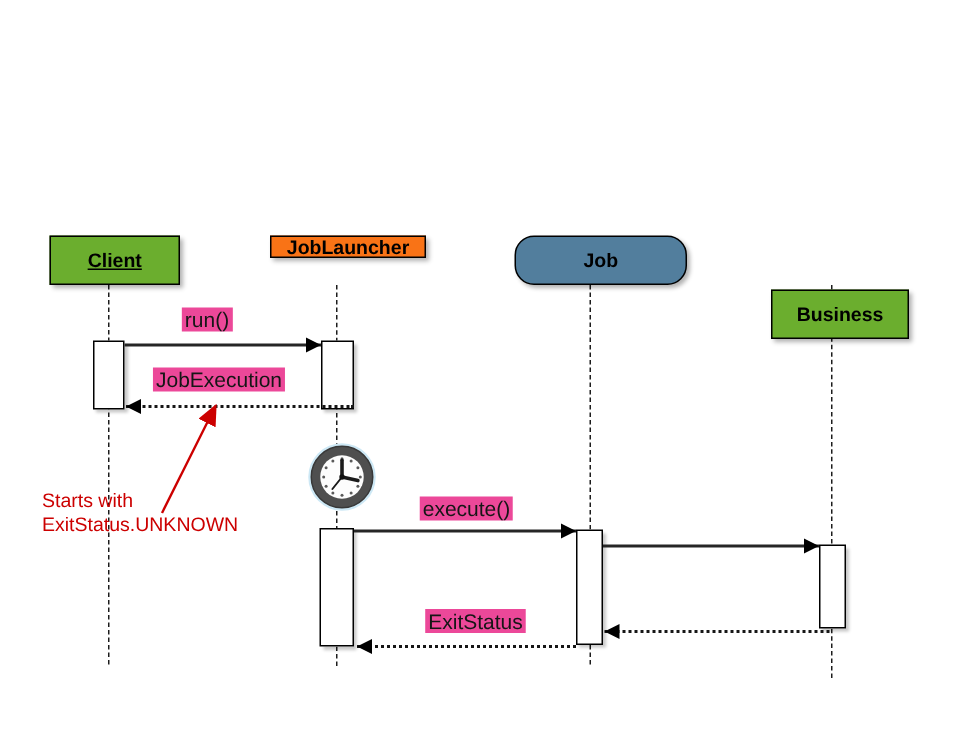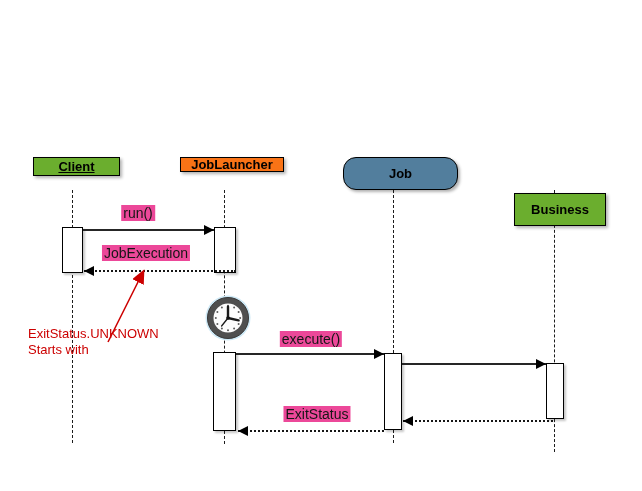--- a/index.html
+++ b/index.html
@@ -25,21 +25,21 @@
   #ann-arrow,#clock-icon{position:absolute;pointer-events:none;}
   #ann-arrow{left:0;top:0;}
   #clock-icon{left:205px;top:295px;}
 </style>
 </head>
 <body>
 
 <div class="canvas">
   <div id="diagram">
       <div class="lifeline" style="left: 72px; top: 190px; height: 253px;"></div>
-      <div class="actor-box" style="left: 33px; top: 157px; width: 87px; height: 19px; background: rgb(107, 174, 46); text-decoration: underline;">
+      <div class="actor-box" style="left: 33px; top: 157px; width: 87px; height: 33px; background: rgb(107, 174, 46); text-decoration: underline;">
         <span>Client</span>
       </div>
       <div class="lifeline" style="left: 224px; top: 190px; height: 254px;"></div>
       <div class="actor-box" style="left: 180px; top: 157px; width: 104px; height: 15px; background: #f97316; justify-content: center;">
         <span>JobLauncher</span>
       </div>
       <div class="lifeline" style="left: 393px; top: 190px; height: 253px;"></div>
       <div class="actor-box" style="left: 343px; top: 157px; width: 115px; height: 33px; background: rgb(82, 126, 157); border-radius: 13px;">
         <span>Job</span>
       </div>
@@ -73,22 +73,22 @@
   <svg id="ann-arrow" width="642" height="491">
     <defs>
       <marker id="redhead" markerWidth="9" markerHeight="8" refX="7" refY="4" orient="auto">
         <path d="M0,0 L9,4 L0,8 Z" fill="#CC0000"></path>
       </marker>
     </defs>
     <line id="ann-line" stroke="#CC0000" stroke-width="1.6" marker-end="url(#redhead)" x1="108" y1="342" x2="143" y2="272"></line>
   </svg>
 
   <div class="annotation" id="annotation-note" style="left: 28px; top: 326px; color: rgb(204, 0, 0);">
+    <div>Starts with</div>
     <div>ExitStatus.UNKNOWN</div>
-    <div>Starts with</div>
   </div>
 
   <svg id="clock-icon" width="46" height="46" viewBox="0 0 46 46">
     <circle cx="23" cy="23" r="22.5" fill="#CDE8F5"></circle>
     <circle cx="23" cy="23" r="20.5" stroke="#383838" stroke-width="1" fill="#4F4F4F"></circle>
     <circle cx="23" cy="23" r="14.5" fill="#FDFDFD"></circle>
     <g fill="#5a5a5a">
       <circle cx="23" cy="10.8" r="1"></circle>
         <circle cx="29.1" cy="12.4" r="1"></circle>
       <circle cx="33.6" cy="16.9" r="1"></circle>

